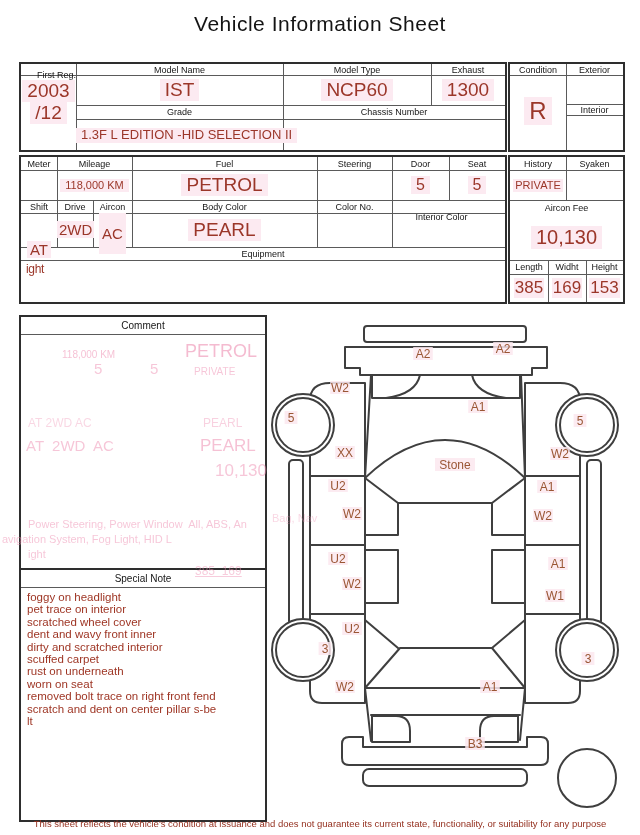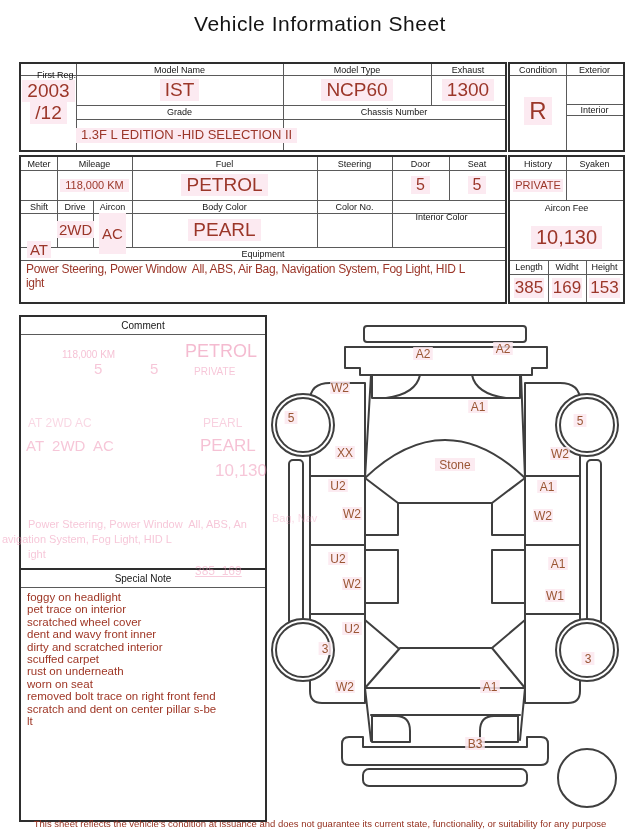--- a/index.html
+++ b/index.html
@@ -105,21 +105,20 @@
     <div class="hdr" style="left:296px;top:45px;width:75px;">Color No.</div>
     <div class="hdr" style="left:371px;top:55px;width:99px;">Interior Color</div>
 
     <div class="val" style="left:0;top:56px;width:36px;height:34px;line-height:34px;font-size:15px;margin-top:20px;"><span class="hlbg" style="padding:0 3px;">AT</span></div>
     <div class="val" style="left:36px;top:56px;width:36px;height:34px;line-height:34px;font-size:15px;"><span class="hlbg" style="padding:0 2px;">2WD</span></div>
     <div class="val" style="left:72px;top:56px;width:39px;height:34px;line-height:34px;font-size:15px;"><span class="hlbg" style="padding:12px 3px;">AC</span></div>
     <div class="val" style="left:111px;top:56px;width:185px;height:34px;line-height:34px;font-size:19px;"><span class="hlbg">PEARL</span></div>
 
     <div class="hdr" style="left:0;top:92px;width:484px;">Equipment</div>
     <div class="abs" style="left:5px;top:105px;width:478px;">
-      <div class="equip-line">Power Steering, Power Window  All, ABS, Air Bag, Navigation System, Fog Light, HID L</div>
       <div class="equip-line">ight</div>
     </div>
   </div>
 
   <div class="frame" style="left:508px;top:155px;width:113px;height:145px;">
     <div class="hl" style="left:0;top:13px;width:113px;"></div>
     <div class="hl" style="left:0;top:43px;width:113px;"></div>
     <div class="hl" style="left:0;top:103px;width:113px;"></div>
     <div class="hl" style="left:0;top:117px;width:113px;"></div>
     <div class="vl" style="left:56px;top:0;height:43px;"></div>

